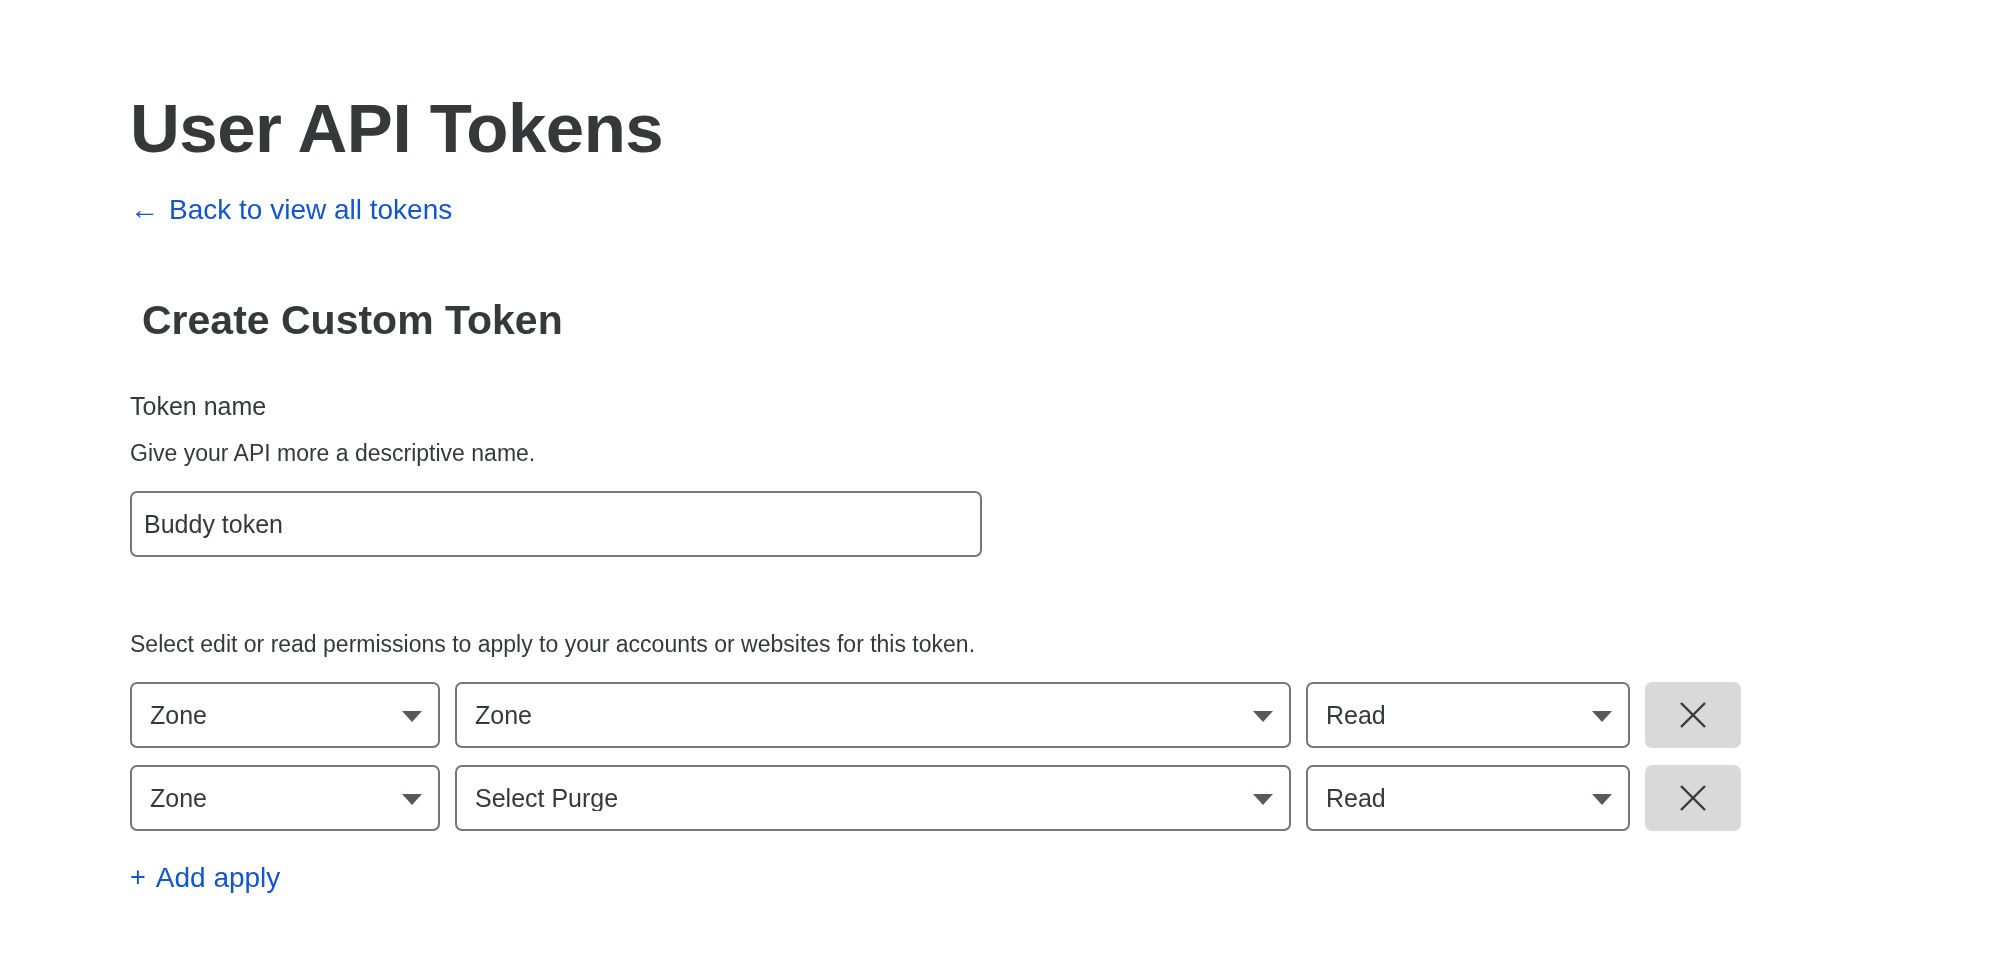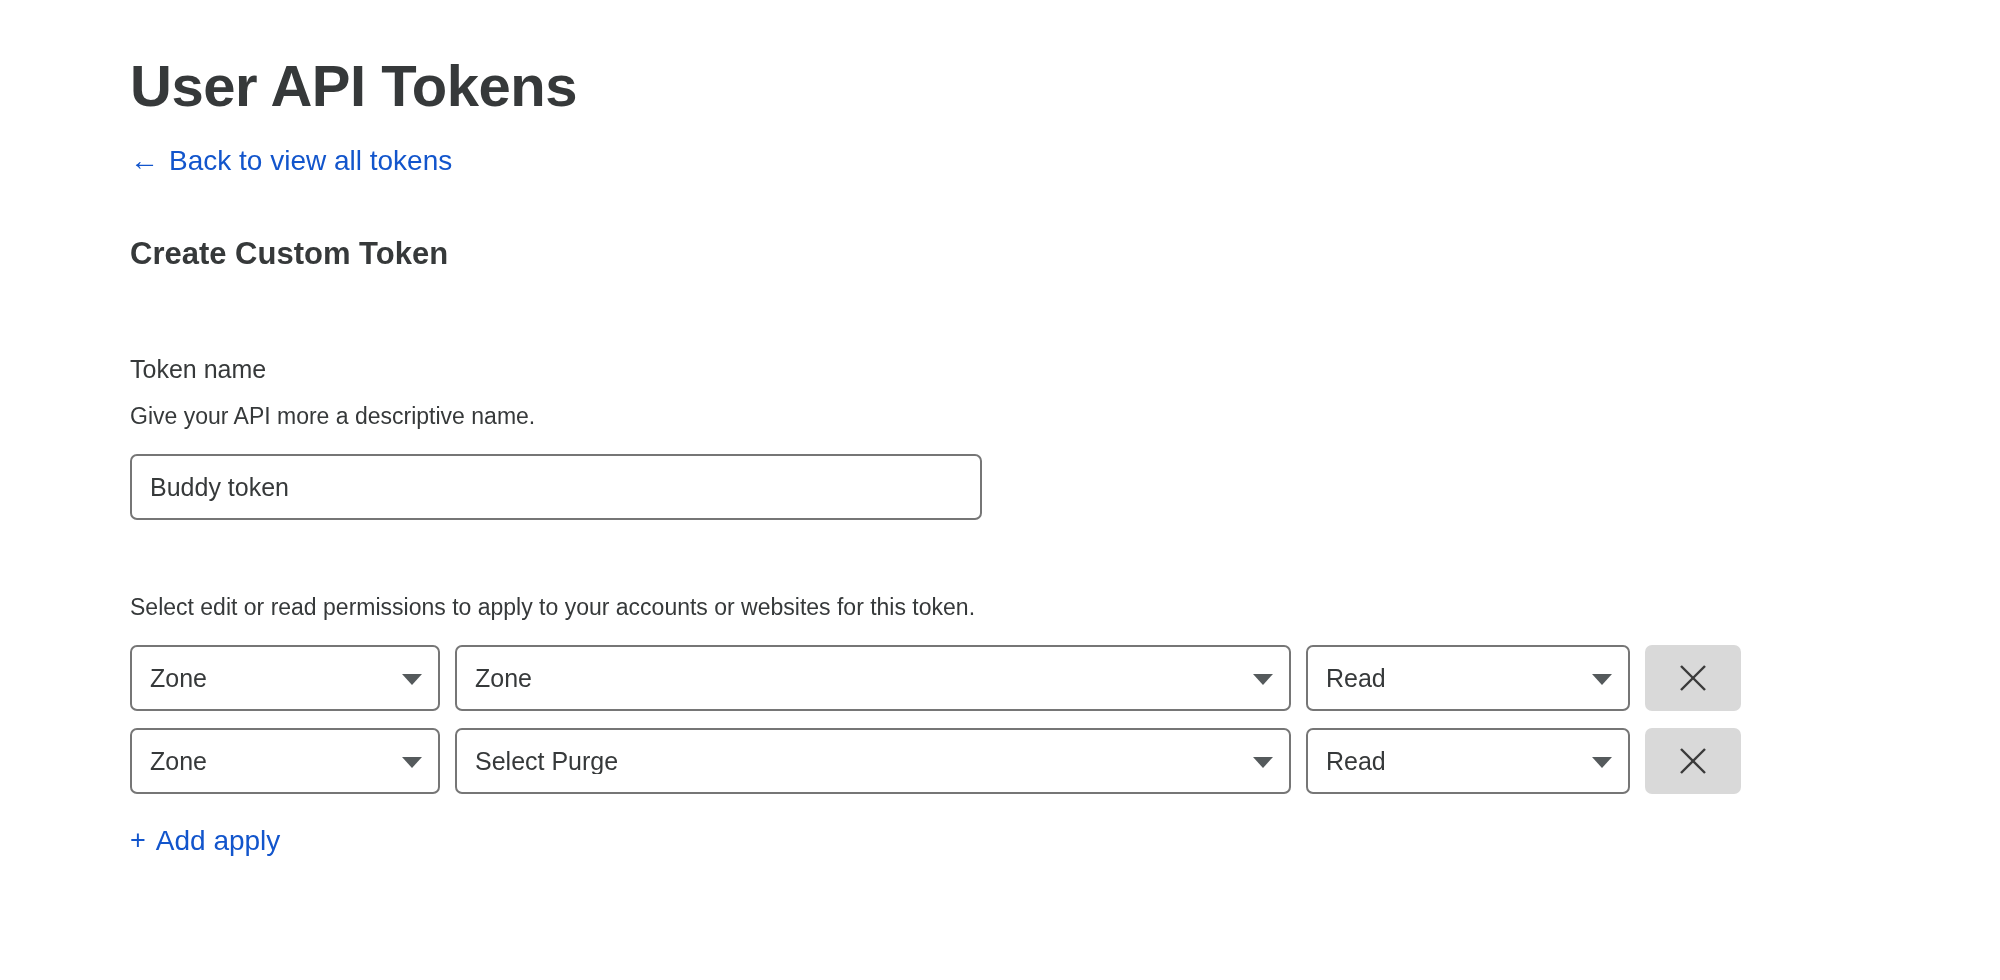--- a/index.html
+++ b/index.html
@@ -18,22 +18,22 @@
     position: relative;
     width: 2000px;
     height: 980px;
     box-sizing: border-box;
     padding: 0 0 0 130px;
   }
 
   
   .page-title {
     margin: 0;
-    padding-top: 52px;
-    font-size: 58px;
+    padding-top: 88px;
+    font-size: 69px;
     line-height: 1.18;
     font-weight: bold;
     letter-spacing: -0.5px;
     color: #36393a;
   }
 
   
   .back-link {
     display: inline-flex;
     align-items: center;
@@ -47,53 +47,52 @@
   }
   .back-link .arrow-glyph {
     font-size: 29px;
     line-height: 1;
     display: inline-block;
     transform: translateY(-1px);
   }
 
   
   .section-title {
-    margin: 0;
+    margin: 12px;
     padding-top: 57px;
-    font-size: 31px;
+    font-size: 41px;
     font-weight: bold;
     line-height: 1.2;
     color: #36393a;
   }
 
   
   .field-group {
     padding-top: 34px;
   }
   .field-label {
     font-size: 25px;
     line-height: 1.25;
     color: #36393a;
-    margin-top: 48px;
   }
   .field-help {
     font-size: 23px;
     line-height: 1.3;
     color: #36393a;
     padding-top: 17px;
   }
 
   
   .text-input {
     display: block;
     box-sizing: border-box;
     margin-top: 22px;
     width: 852px;
     height: 66px;
-    padding: 0 18px;
+    padding: 0 12px;
     font-family: "Liberation Sans", sans-serif;
     font-size: 25px;
     color: #36393a;
     background: #ffffff;
     border: 2px solid #767676;
     border-radius: 7px;
     outline: none;
   }
 
   

